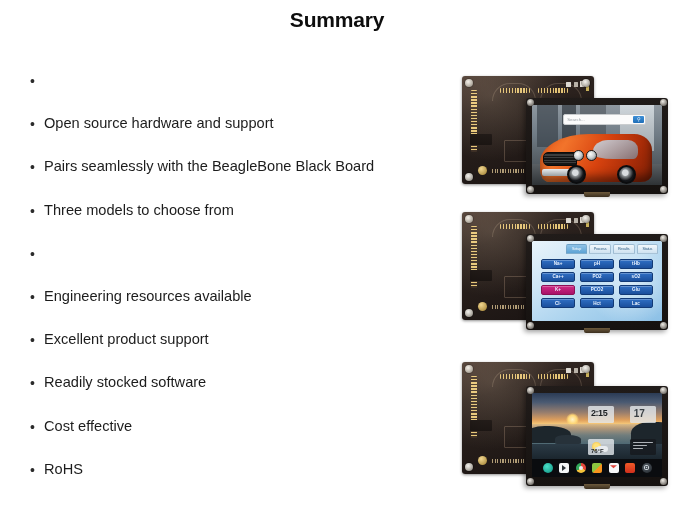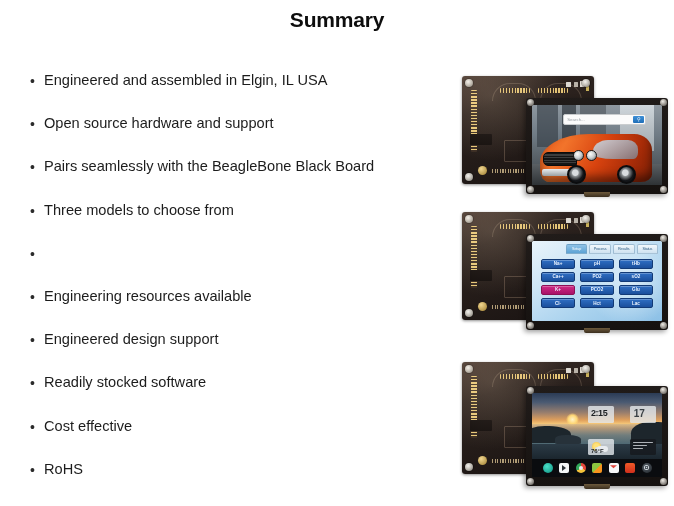--- a/index.html
+++ b/index.html
@@ -378,21 +378,20 @@
 <body>
 
 <div class="slide">
 
   <div class="title">Summary</div>
 
   <div class="bullets">
 
     <div class="bullet-row">
       <span class="bullet-dot">•</span>
-      <span class="bullet-text">Engineered and assembled in Elgin, IL USA</span>
     </div>
     <div class="bullet-row">
       <span class="bullet-dot">•</span>
       <span class="bullet-text">Open source hardware  and support</span>
     </div>
     <div class="bullet-row">
       <span class="bullet-dot">•</span>
       <span class="bullet-text">Pairs seamlessly with the BeagleBone Black Board</span>
     </div>
     <div class="bullet-row">
@@ -401,21 +400,21 @@
     </div>
     <div class="bullet-row">
       <span class="bullet-dot">•</span>
     </div>
     <div class="bullet-row">
       <span class="bullet-dot">•</span>
       <span class="bullet-text">Engineering resources available</span>
     </div>
     <div class="bullet-row">
       <span class="bullet-dot">•</span>
-      <span class="bullet-text">Engineered design support</span>
+      <span class="bullet-text">Excellent product support</span>
     </div>
     <div class="bullet-row">
       <span class="bullet-dot">•</span>
       <span class="bullet-text">Readily stocked software</span>
     </div>
     <div class="bullet-row">
       <span class="bullet-dot">•</span>
       <span class="bullet-text">Cost effective</span>
     </div>
     <div class="bullet-row">

